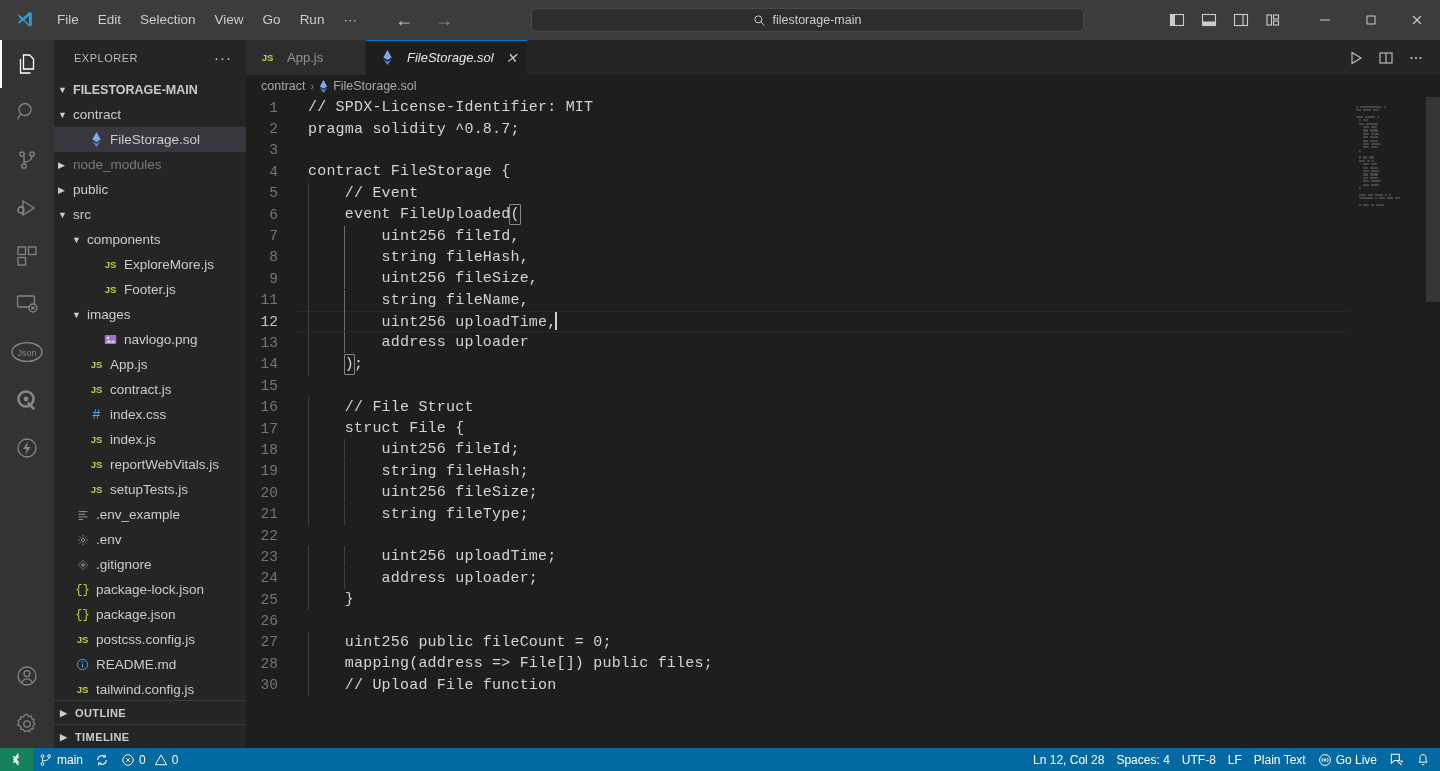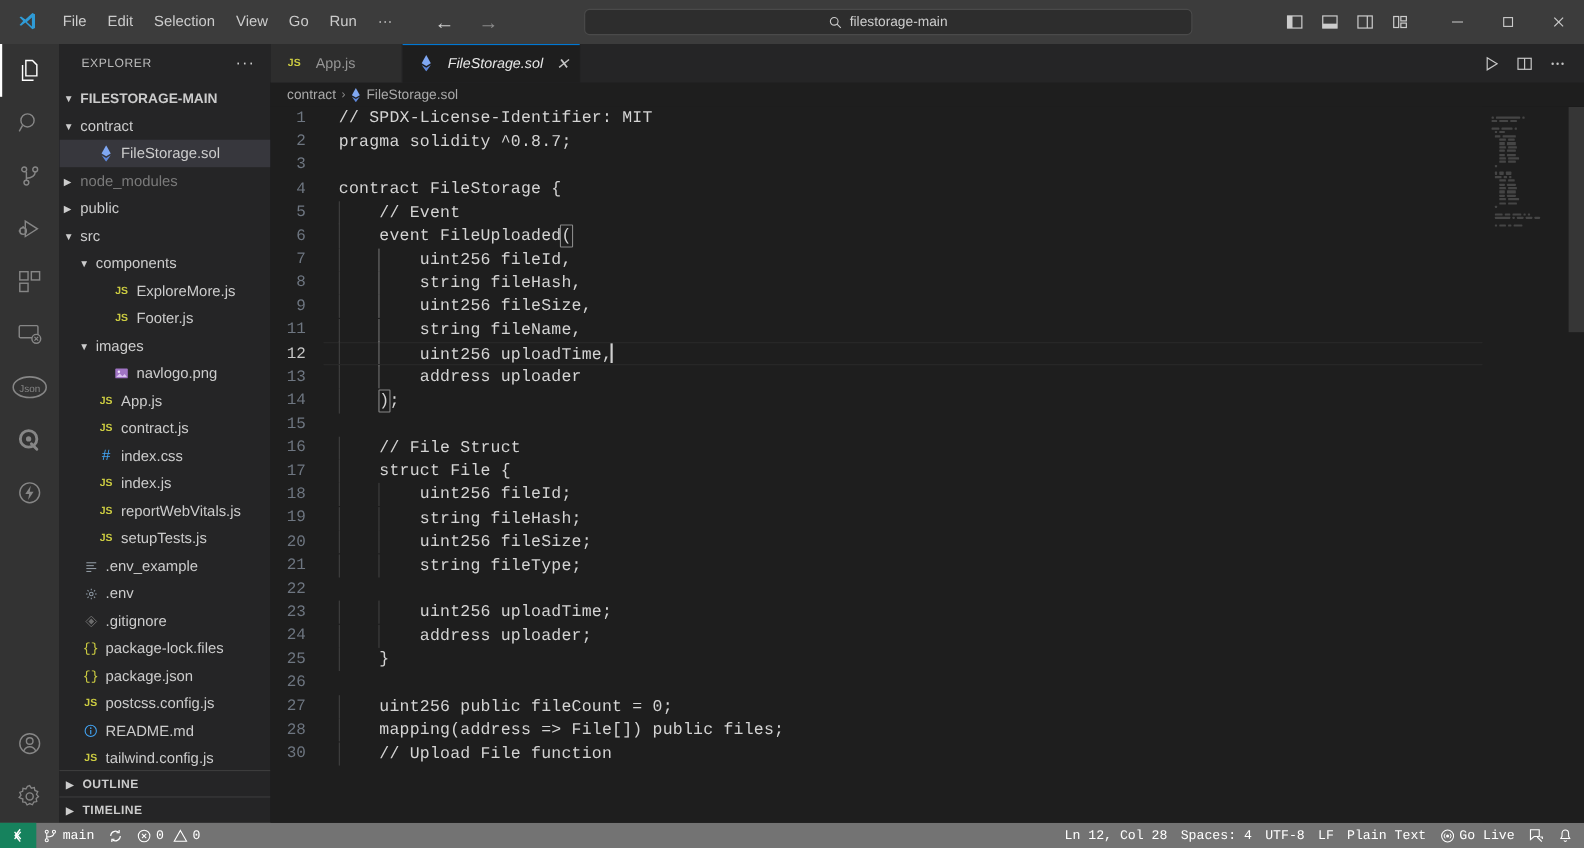--- a/index.html
+++ b/index.html
@@ -155,22 +155,22 @@
   .mm-canvas { position: absolute; top: 8px; left: 6px; width: 56px; }
   .mm-line { height: 3.4px; display: flex; gap: 2px; align-items: center; }
   .mm-blk { height: 2.2px; background: #5a5a5a; border-radius: .5px; opacity: .65; }
   .vscroll {
     position: absolute; right: 0; top: 0; width: 14px; bottom: 0;
   }
   .vslider { position: absolute; right: 0; top: 0; width: 14px; height: 205px; background: #4a4a4a; opacity: .55; }
 
   
   .statusbar {
-    height: 23px; flex: 0 0 23px; background: #737373; display: flex; align-items: center;
-    color: #ffffff; font-size: 12px; user-select: none; font-family: Liberation Mono, monospace;
+    height: 23px; flex: 0 0 23px; background: #0369a1; display: flex; align-items: center;
+    color: #ffffff; font-size: 12px; user-select: none;
   }
   .remote-ind {
     background: #16825d; height: 23px; display: flex; align-items: center; padding: 0 9px; color:#fff;
   }
   .sb-item { display: flex; align-items: center; gap: 4px; padding: 0 6px; height: 23px; }
   .sb-left { display: flex; align-items: center; }
   .sb-right { margin-left: auto; display: flex; align-items: center; padding-right: 4px; }
   svg { display: block; }
 </style>
 </head>
@@ -474,21 +474,21 @@
                   <path d="M8 4.5 11.5 8 8 11.5 4.5 8z" fill="#6d6d6d"></path>
                 </svg>
               </span>
               <span class="rowlabel">.gitignore</span>
             </div>
             <div class="row" style="padding-left: 4px;">
               <span class="chev"></span>
               <span class="ficon">
                 <span class="json-ico">{}</span>
               </span>
-              <span class="rowlabel">package-lock.files</span>
+              <span class="rowlabel">package-lock.json</span>
             </div>
             <div class="row" style="padding-left: 4px;">
               <span class="chev"></span>
               <span class="ficon">
                 <span class="json-ico">{}</span>
               </span>
               <span class="rowlabel">package.json</span>
             </div>
             <div class="row" style="padding-left: 4px;">
               <span class="chev"></span>

